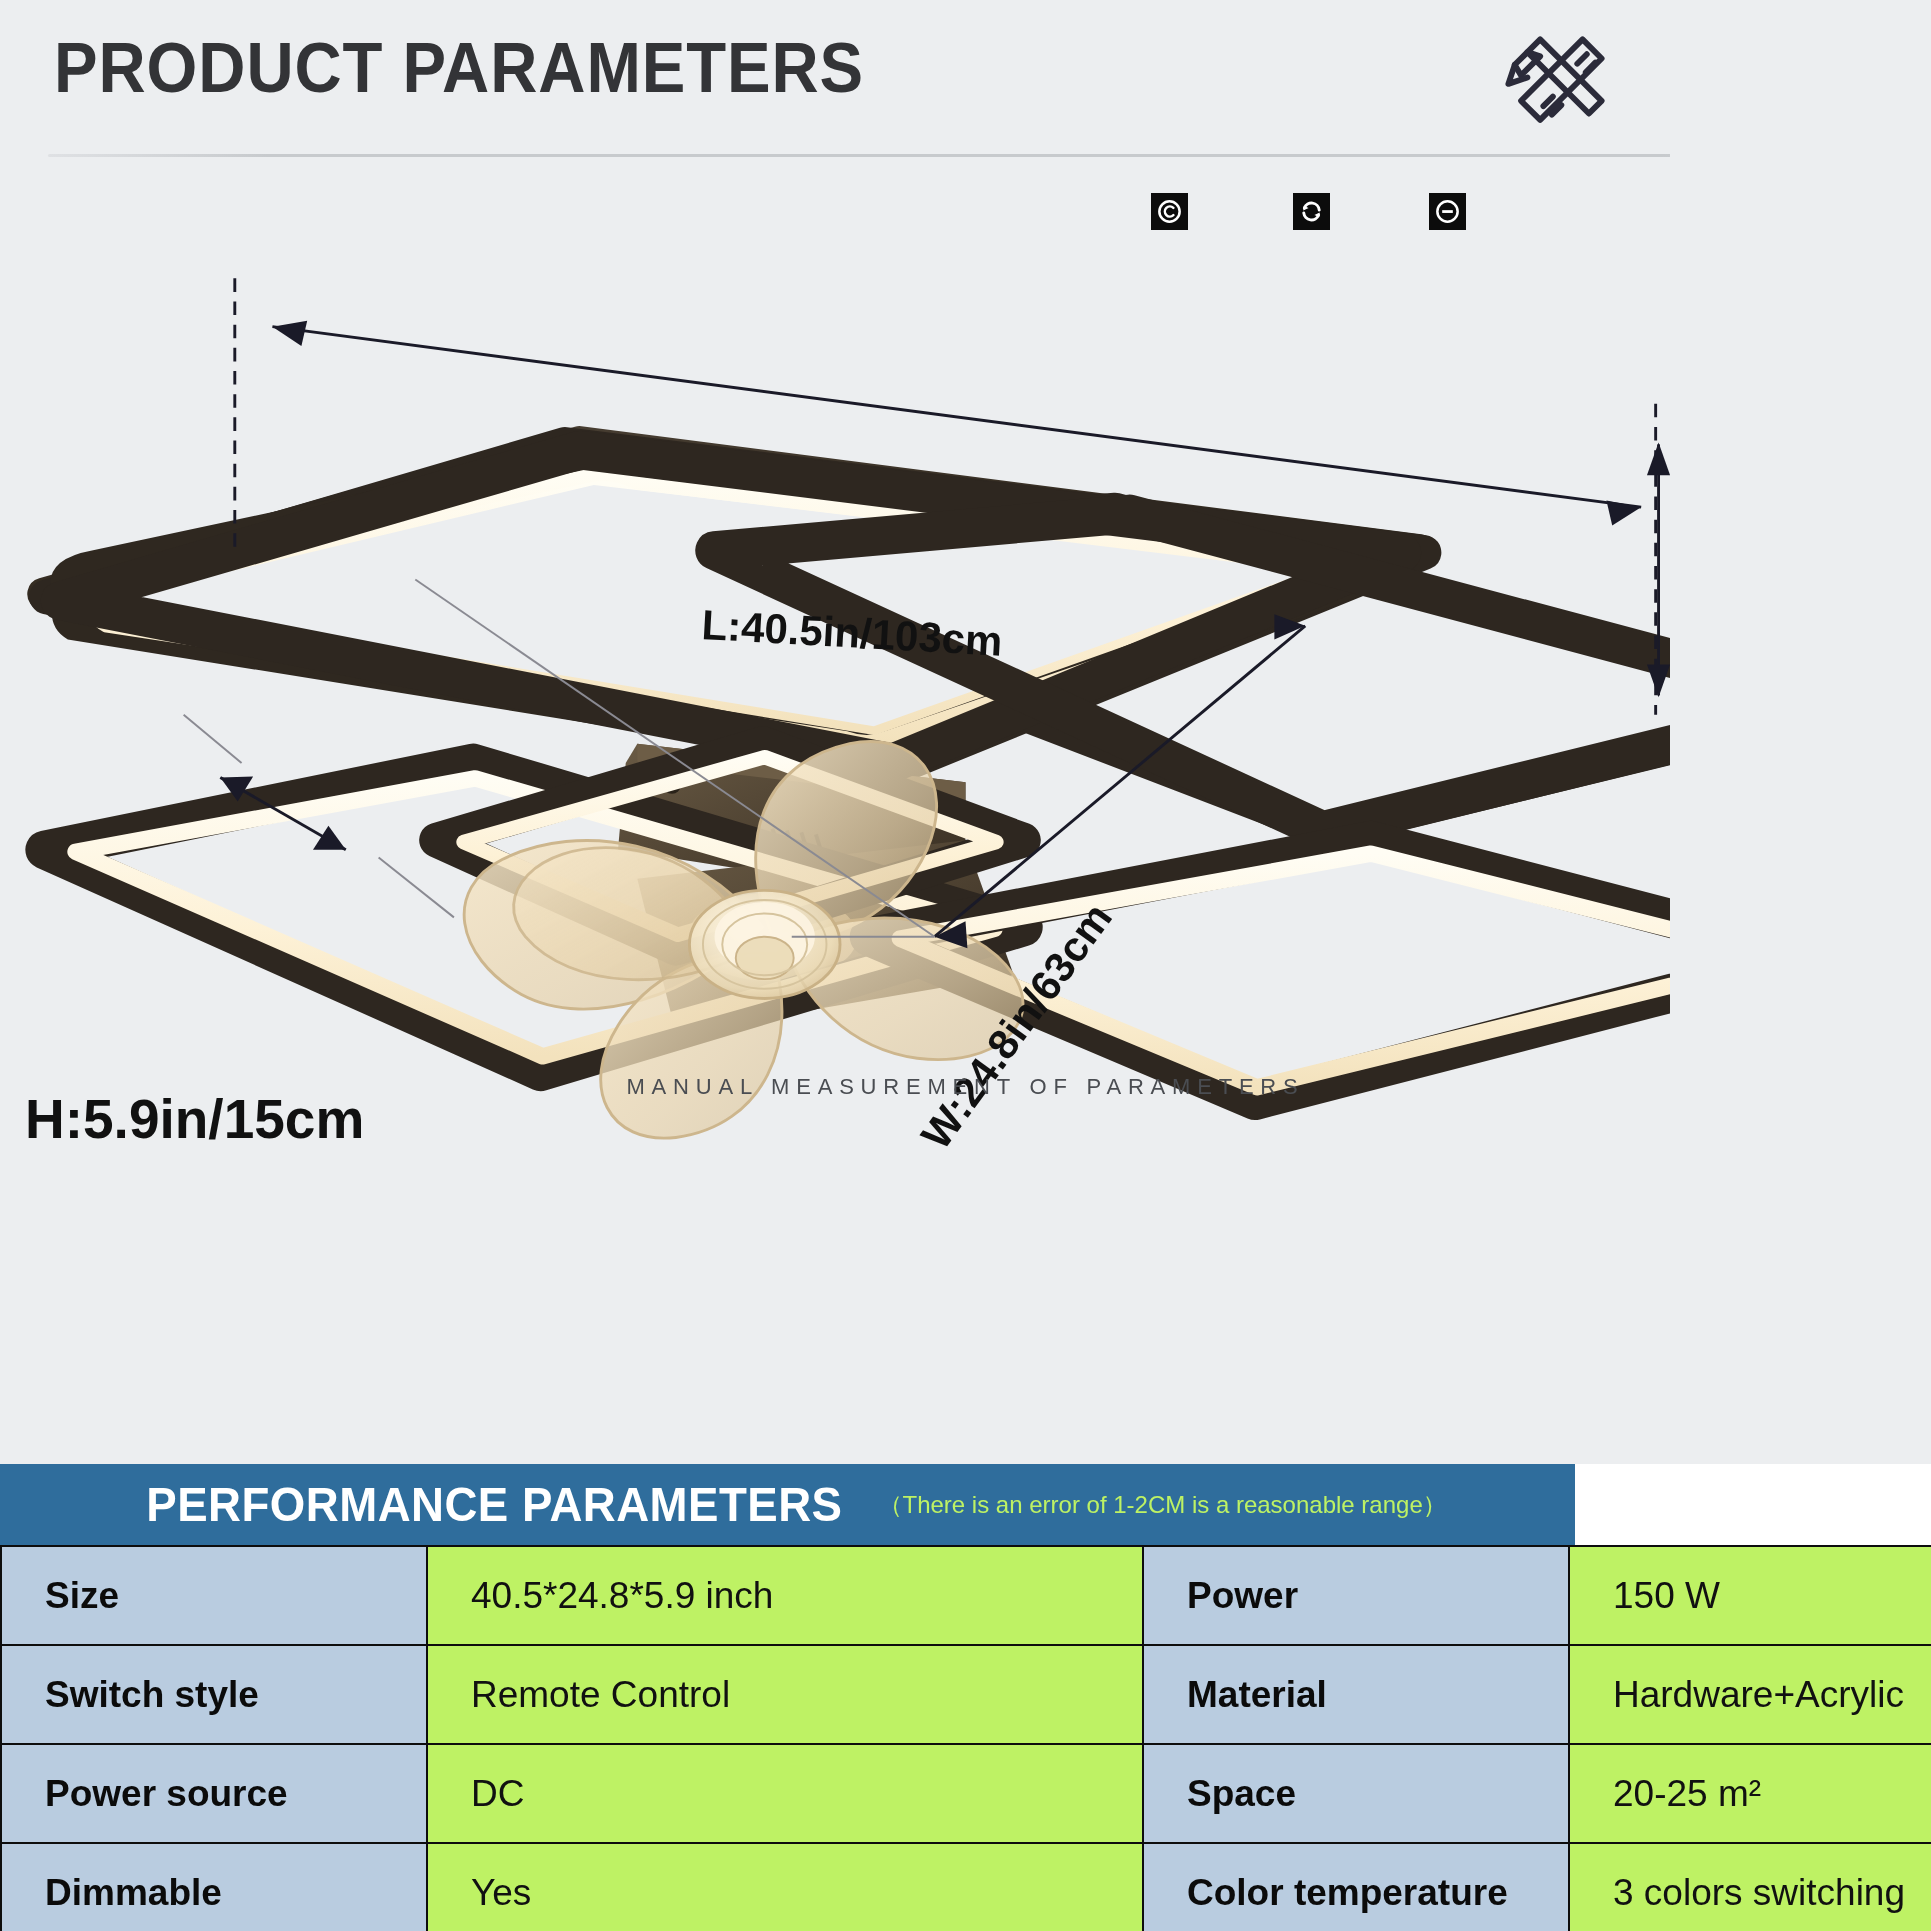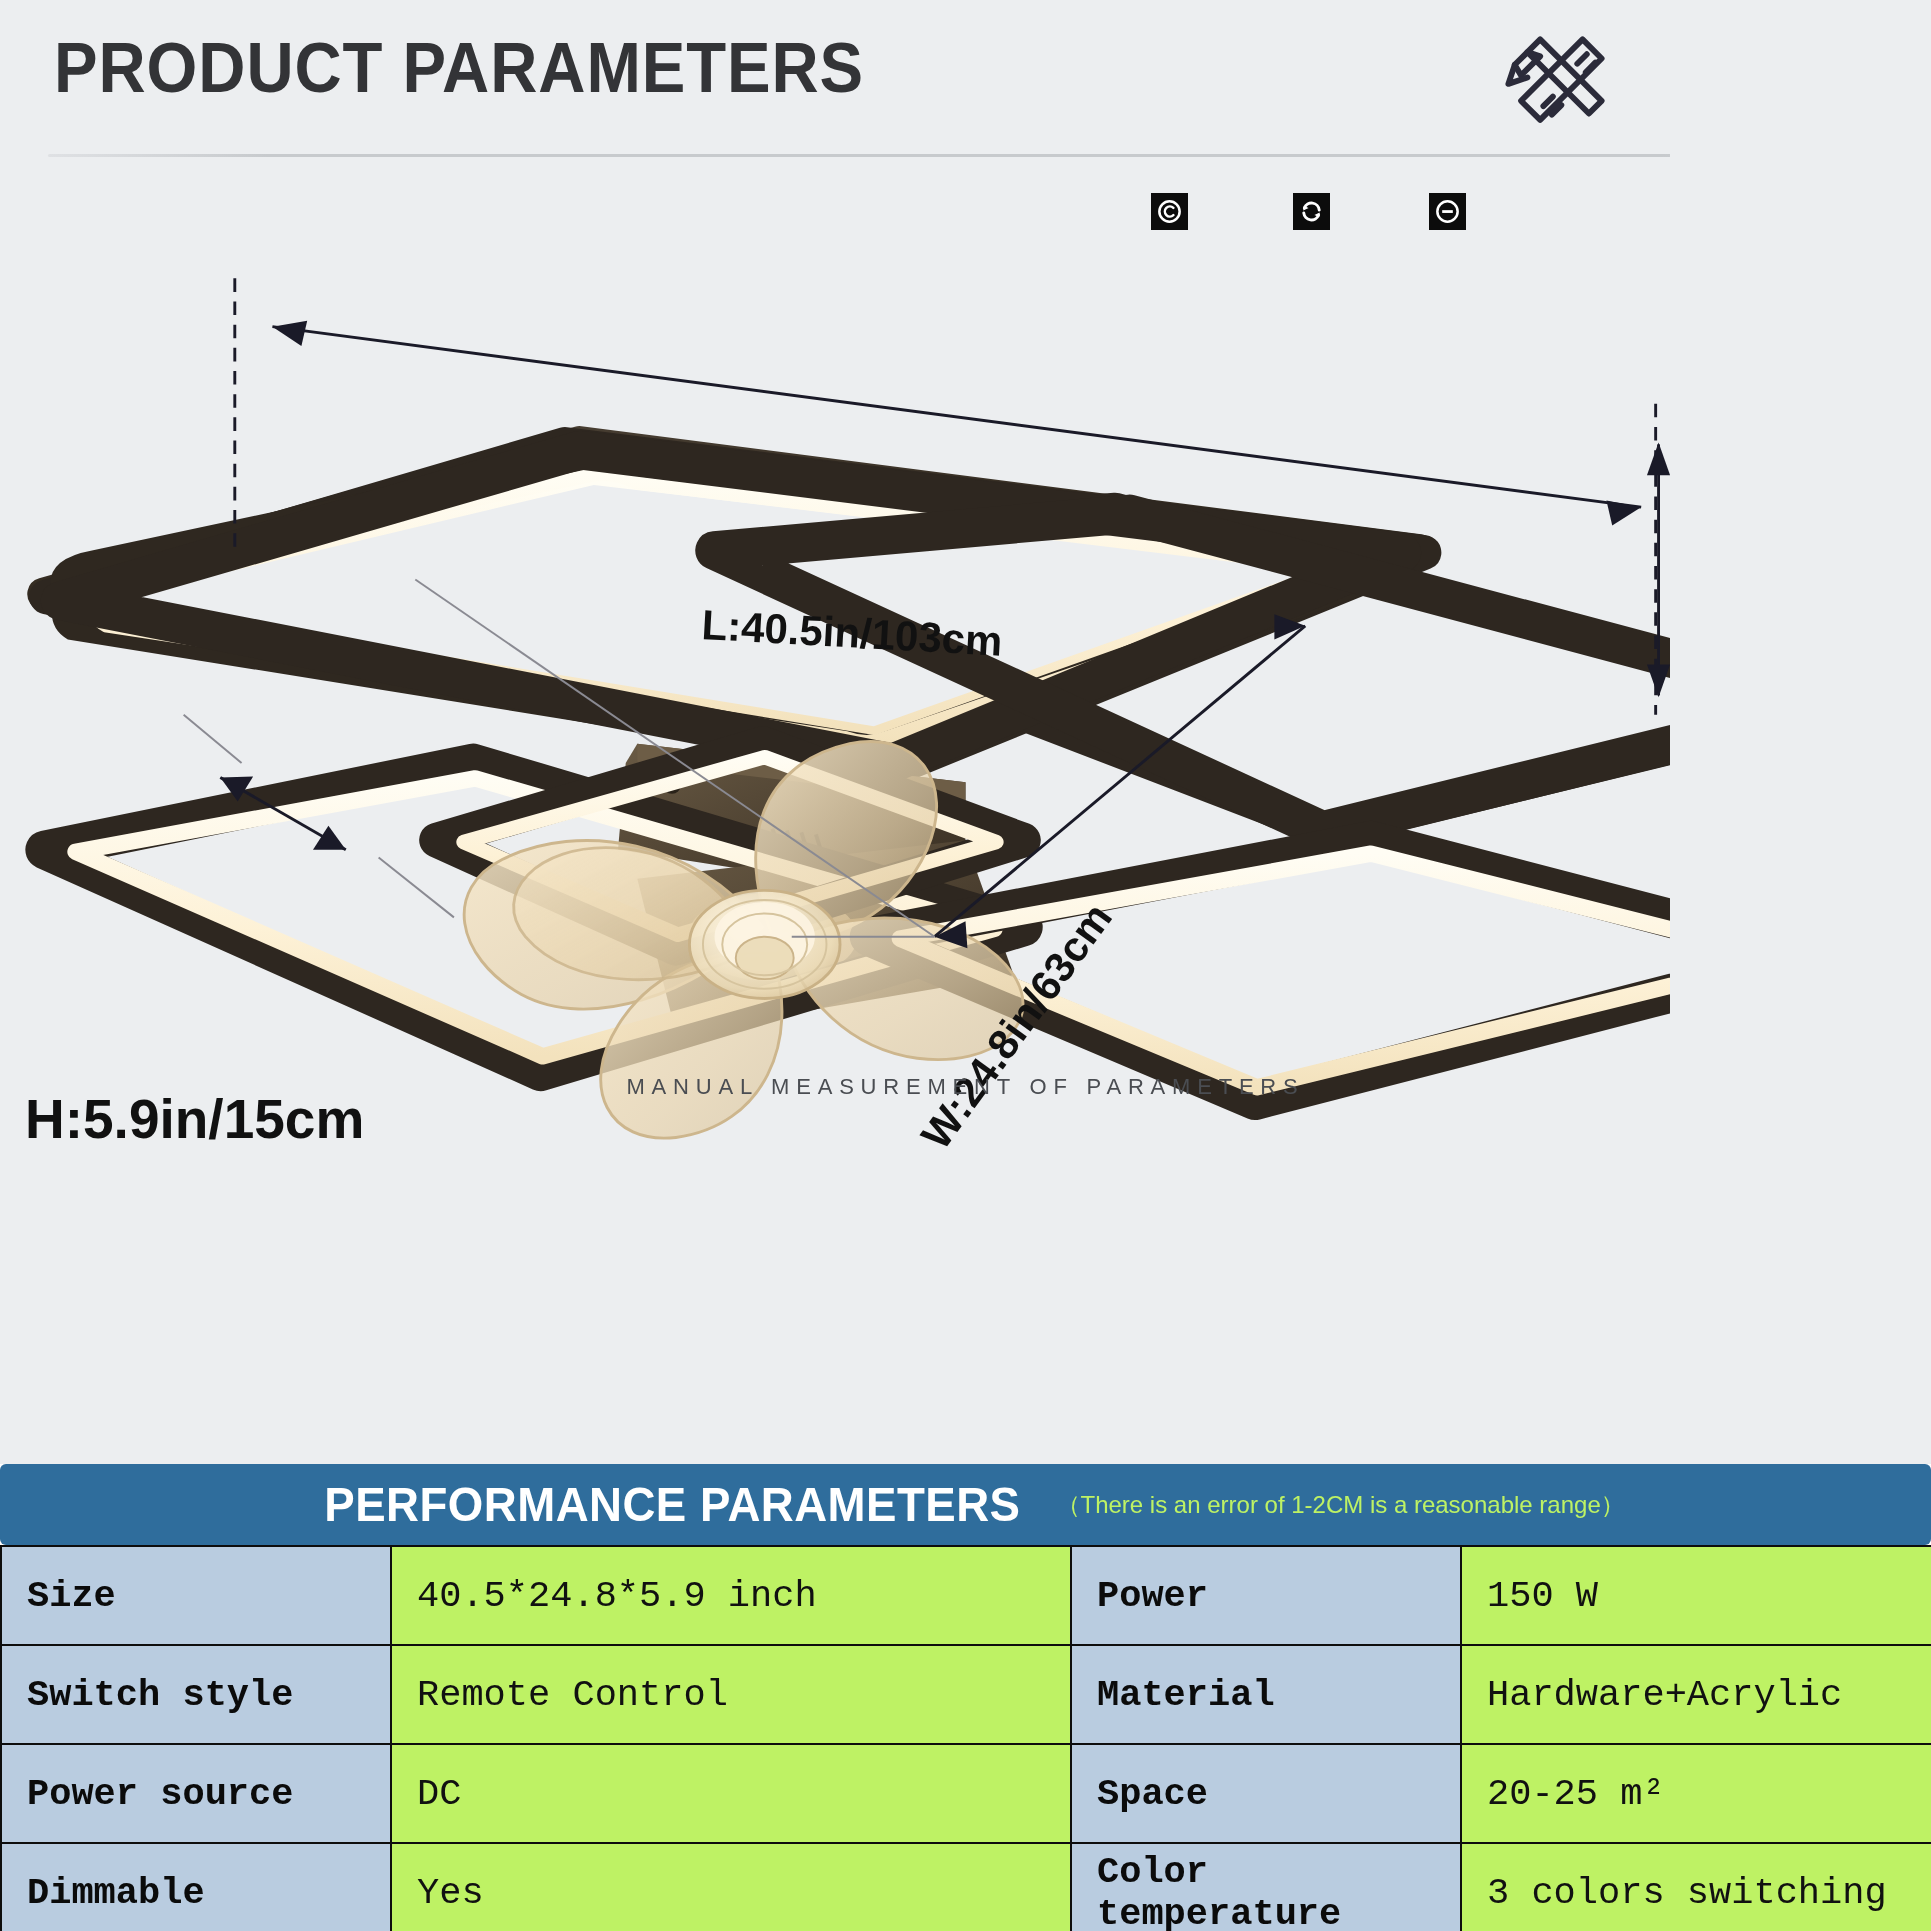--- a/index.html
+++ b/index.html
@@ -48,38 +48,38 @@
   .dim-w{left:912px;top:869px;font-size:42px;transform:rotate(-54deg);transform-origin:left top;}
 
   .manual-note{
     position:absolute;left:0;top:1074px;width:1931px;text-align:center;
     font-size:22px;color:#4a4d52;letter-spacing:6.8px;font-weight:400;
   }
 
   
   .perf-section{position:absolute;left:0;top:1464px;width:1931px;height:467px;background:#fff;}
   .perf-header{
-    position:absolute;left:0;top:0;width:1931px;height:81px;background:#2f6d9c;
-    display:flex;align-items:center;justify-content:center;border-radius:6px;
+    position:absolute;left:0;top:0;width:1575px;height:81px;background:#2f6d9c;
+    display:flex;align-items:center;justify-content:center;
   }
   .perf-title{
     color:#ffffff;font-size:48px;font-weight:700;letter-spacing:0.5px;
     font-family:"Liberation Sans Narrow","Liberation Sans",sans-serif;
     transform:scaleX(0.95);
   }
   .perf-note{color:#bef264;font-size:24px;margin-left:17.4px;font-weight:400;
     font-family:"Liberation Sans Narrow","Liberation Sans",sans-serif;}
 
   .perf-table{position:absolute;left:0;top:81px;width:1931px;border-collapse:collapse;table-layout:fixed;}
   .perf-table td{
     border:2.9px solid #0d0d0d;
     height:97px;
     font-size:37px;
-    padding:0 25px;
-    font-family:Liberation Mono, monospace;
+    padding:0 43px;
+    font-family:Liberation Sans, sans-serif;
   }
   .cell-label{background:#b9cce0;font-weight:700;color:#0b0b0b;width:338px;}
   .cell-value{background:#bef264;font-weight:400;color:#111;width:628px;}
 </style>
 </head>
 <body>
 
 <div id="root">
 
   <div class="top-section">

